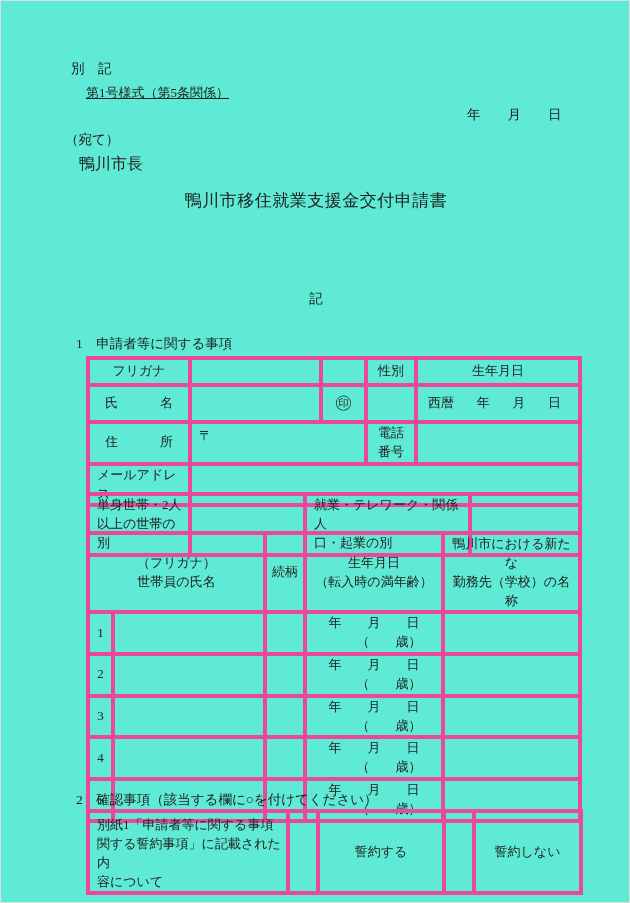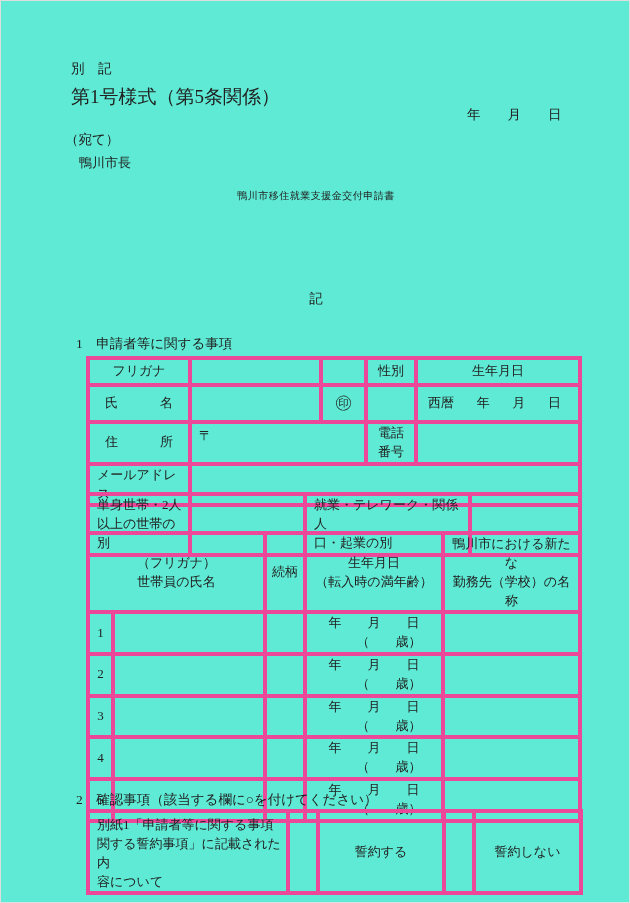--- a/index.html
+++ b/index.html
@@ -9,25 +9,25 @@
     width:630px; height:903px;
     background:#5eead4;
     border:1px solid #dedede;
     font-family:"Liberation Serif","DejaVu Serif",serif;
     color:#212121;
     overflow:hidden;
   }
   .abs { position:absolute; white-space:pre; }
 
   .t-betsuki   { left:70px;  top:59px;  font-size:13.5px; }
-  .t-formno    { left:70px;  top:83px;  font-size:19px; }
+  .t-formno    { left:85px;  top:83px;  font-size:13px;text-decoration:underline; }
   .t-dateline  { left:466px; top:105px; font-size:13.5px; }
   .t-atesaki   { left:64px;  top:130px; font-size:13.5px; }
-  .t-mayor     { left:78px;  top:153px; font-size:13px; }
-  .t-title     { left:0; top:188px; width:630px; text-align:center; font-size:10px; letter-spacing:0.5px; }
+  .t-mayor     { left:78px;  top:153px; font-size:16px; }
+  .t-title     { left:0; top:188px; width:630px; text-align:center; font-size:17px; letter-spacing:0.5px; }
   .t-body      { left:57px; top:226px; width:530px; font-size:13.5px; letter-spacing:-0.8px; line-height:27px; white-space:pre; }
   .t-body .ind { padding-left:62px; display:block; }
   .t-ki        { left:0; top:289px; width:630px; text-align:center; font-size:13.5px; }
   .t-sec1      { left:75px; top:334px; font-size:13.5px; }
   .t-sec2      { left:75px; top:790px; font-size:13.5px; }
 
   table { border-collapse:collapse; position:absolute; left:85px; table-layout:fixed; }
   td {
     border:4px solid #ec4899;
     font-size:13px;

